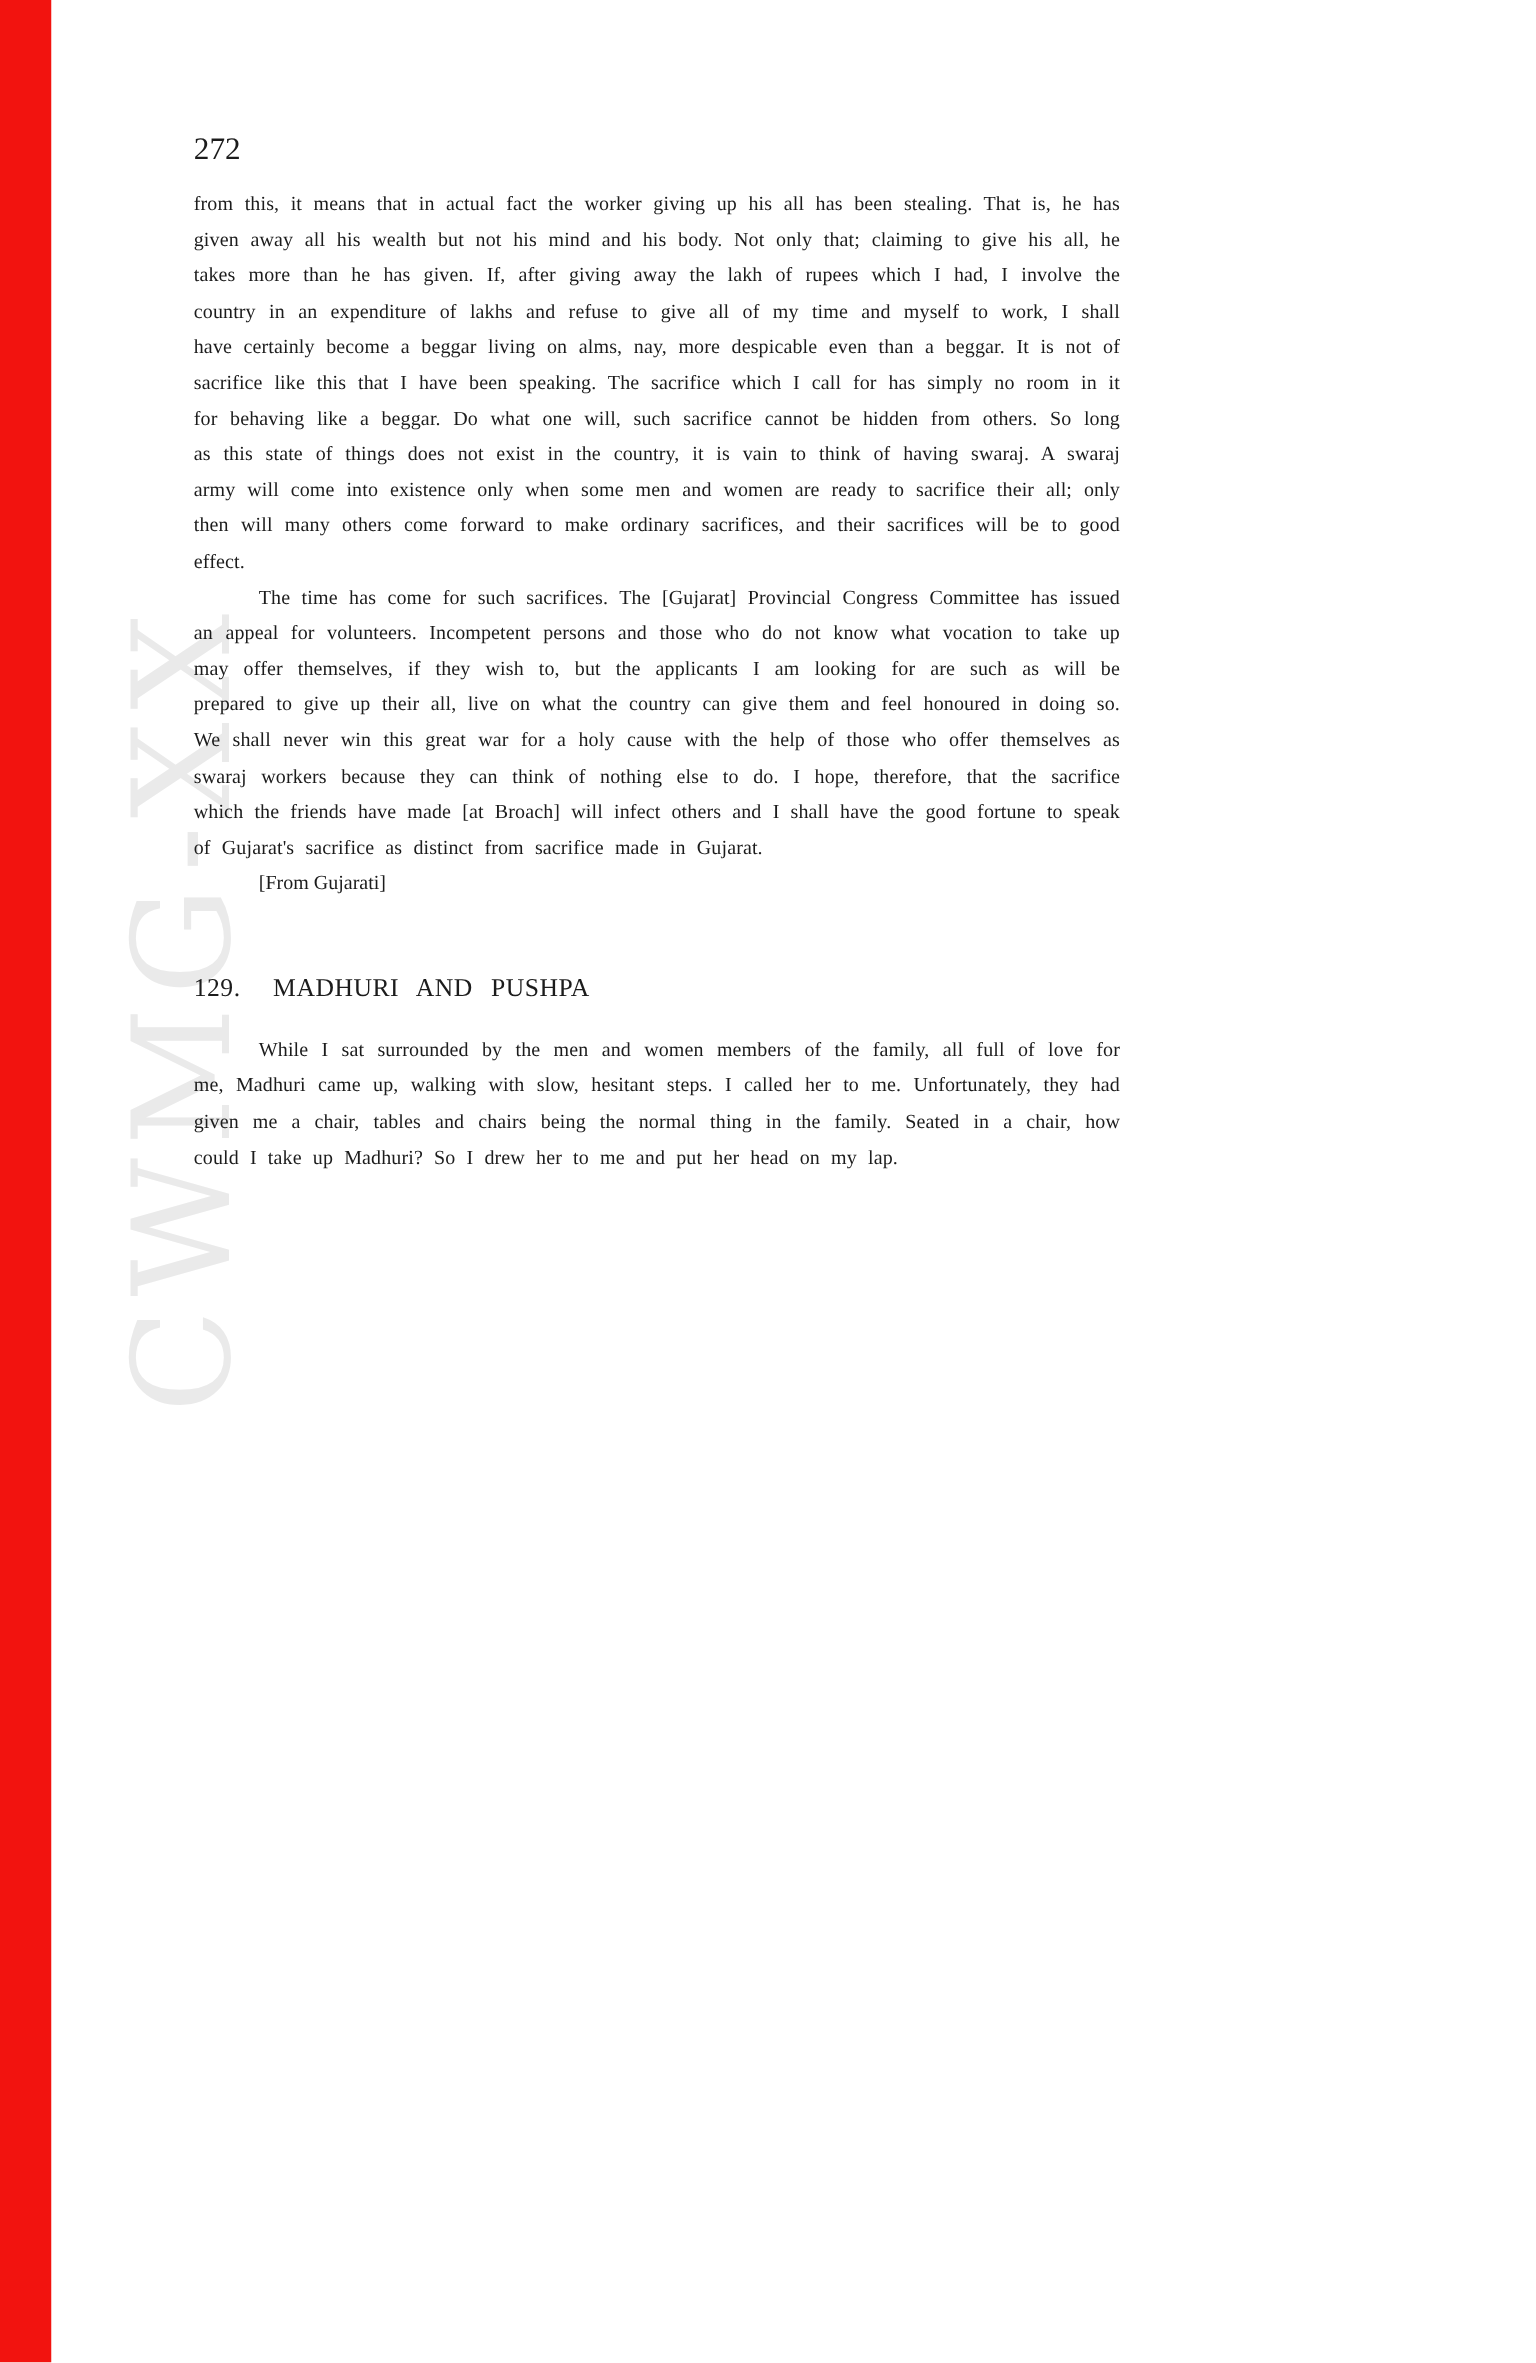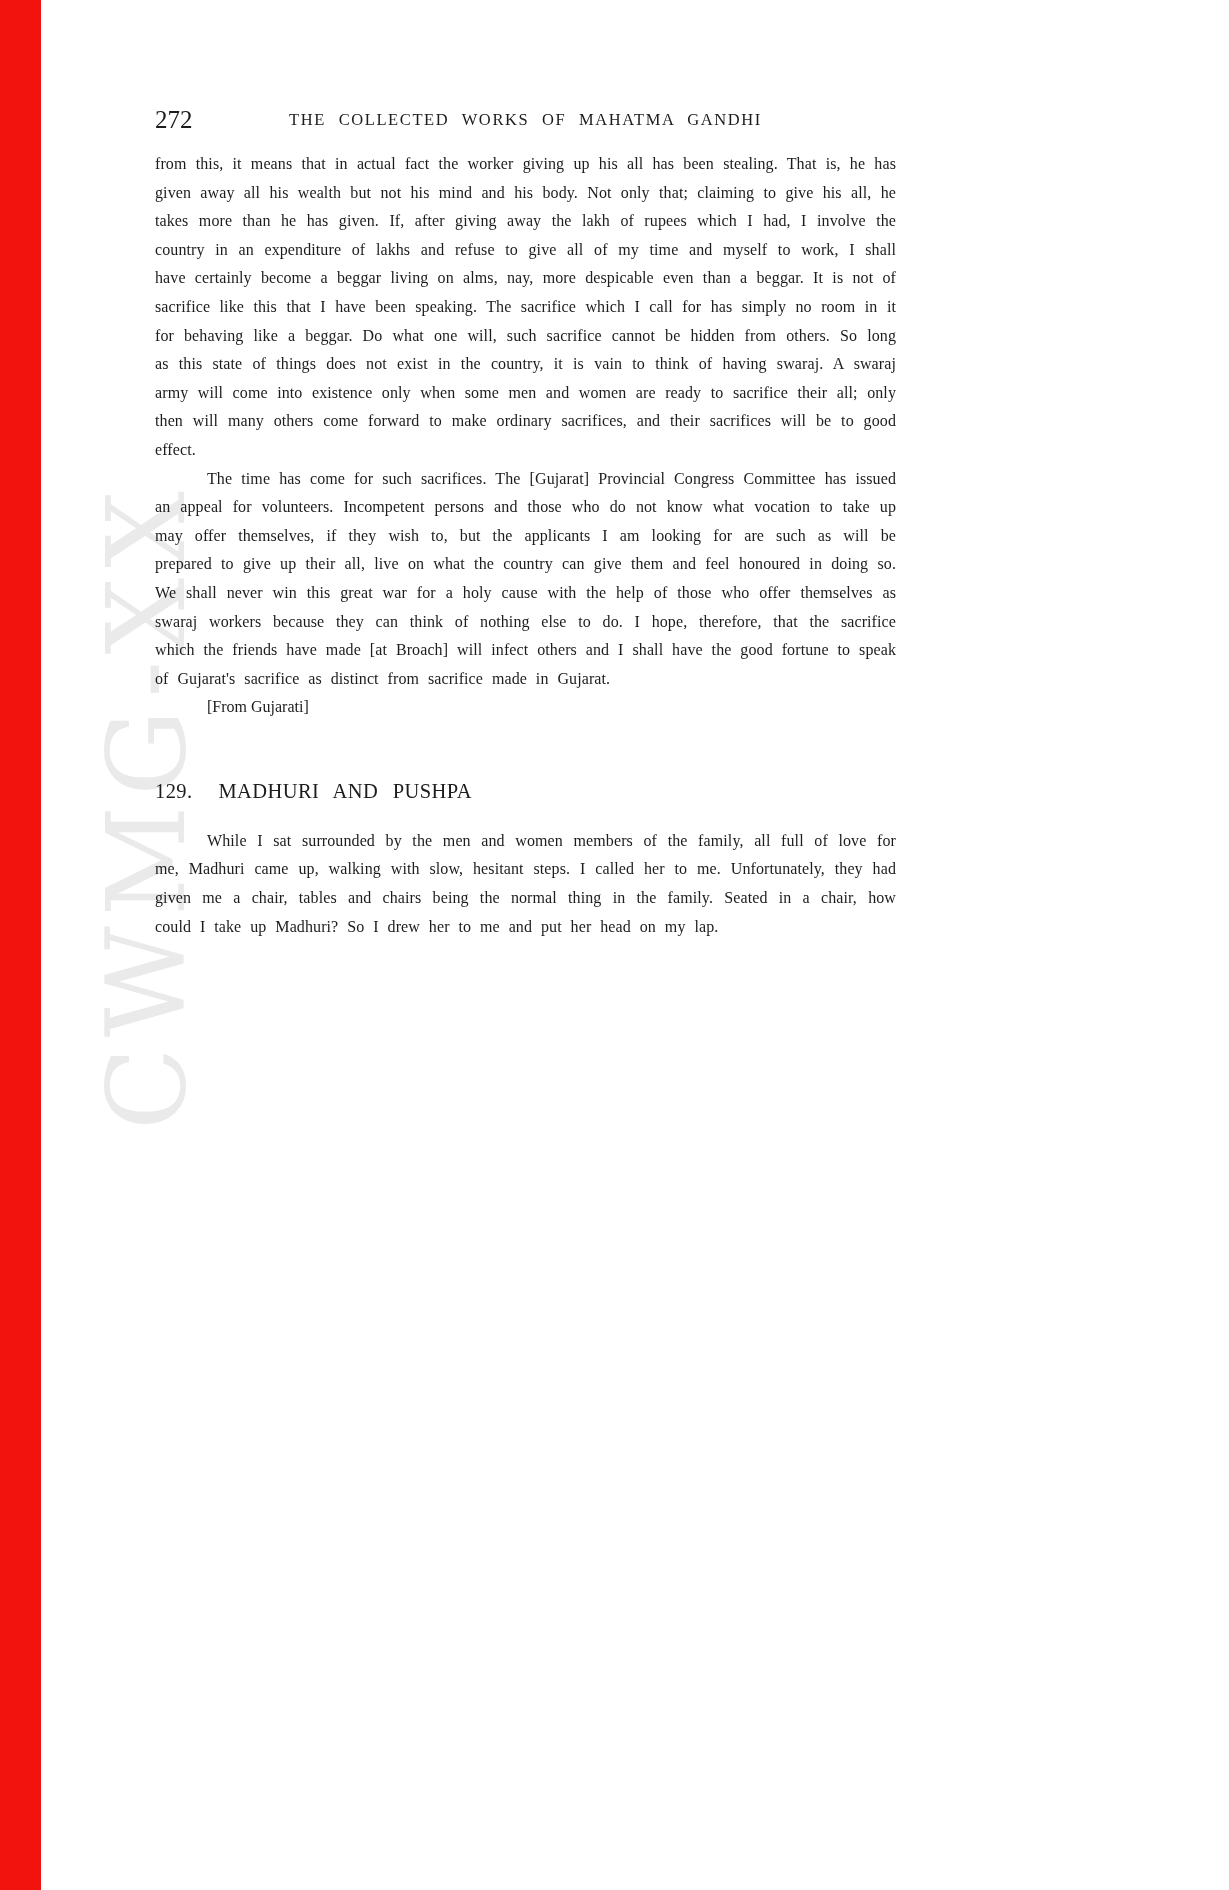--- a/index.html
+++ b/index.html
@@ -94,21 +94,20 @@
 <body>
 
 <div class="binding-strip"></div>
 
 <div class="watermark">CWMG-XX</div>
 
 <div class="text-block">
 
   <div class="running-head">
     <span class="page-num">272</span>
-    <div class="running-title">THE COLLECTED WORKS OF MAHATMA GANDHI</div>
   </div>
 
   <p class="body-para first-para">from this, it means that in actual fact the worker giving up his all has been stealing. That is, he has given away all his wealth but not his mind and his body. Not only that; claiming to give his all, he takes more than he has given. If, after giving away the lakh of rupees which I had, I involve the country in an expenditure of lakhs and refuse to give all of my time and myself to work, I shall have certainly become a beggar living on alms, nay, more despicable even than a beggar. It is not of sacrifice like this that I have been speaking. The sacrifice which I call for has simply no room in it for behaving like a beggar. Do what one will, such sacrifice cannot be hidden from others. So long as this state of things does not exist in the country, it is vain to think of having swaraj. A swaraj army will come into existence only when some men and women are ready to sacrifice their all; only then will many others come forward to make ordinary sacrifices, and their sacrifices will be to good effect.</p>
 
   <p class="body-para indent">The time has come for such sacrifices. The [Gujarat] Provincial Congress Committee has issued an appeal for volunteers. Incompetent persons and those who do not know what vocation to take up may offer themselves, if they wish to, but the applicants I am looking for are such as will be prepared to give up their all, live on what the country can give them and feel honoured in doing so. We shall never win this great war for a holy cause with the help of those who offer themselves as swaraj workers because they can think of nothing else to do. I hope, therefore, that the sacrifice which the friends have made [at Broach] will infect others and I shall have the good fortune to speak of Gujarat's sacrifice as distinct from sacrifice made in Gujarat.</p>
 
   <p class="attr-line">[From Gujarati]</p>
 
 
   <div class="section-heading">

